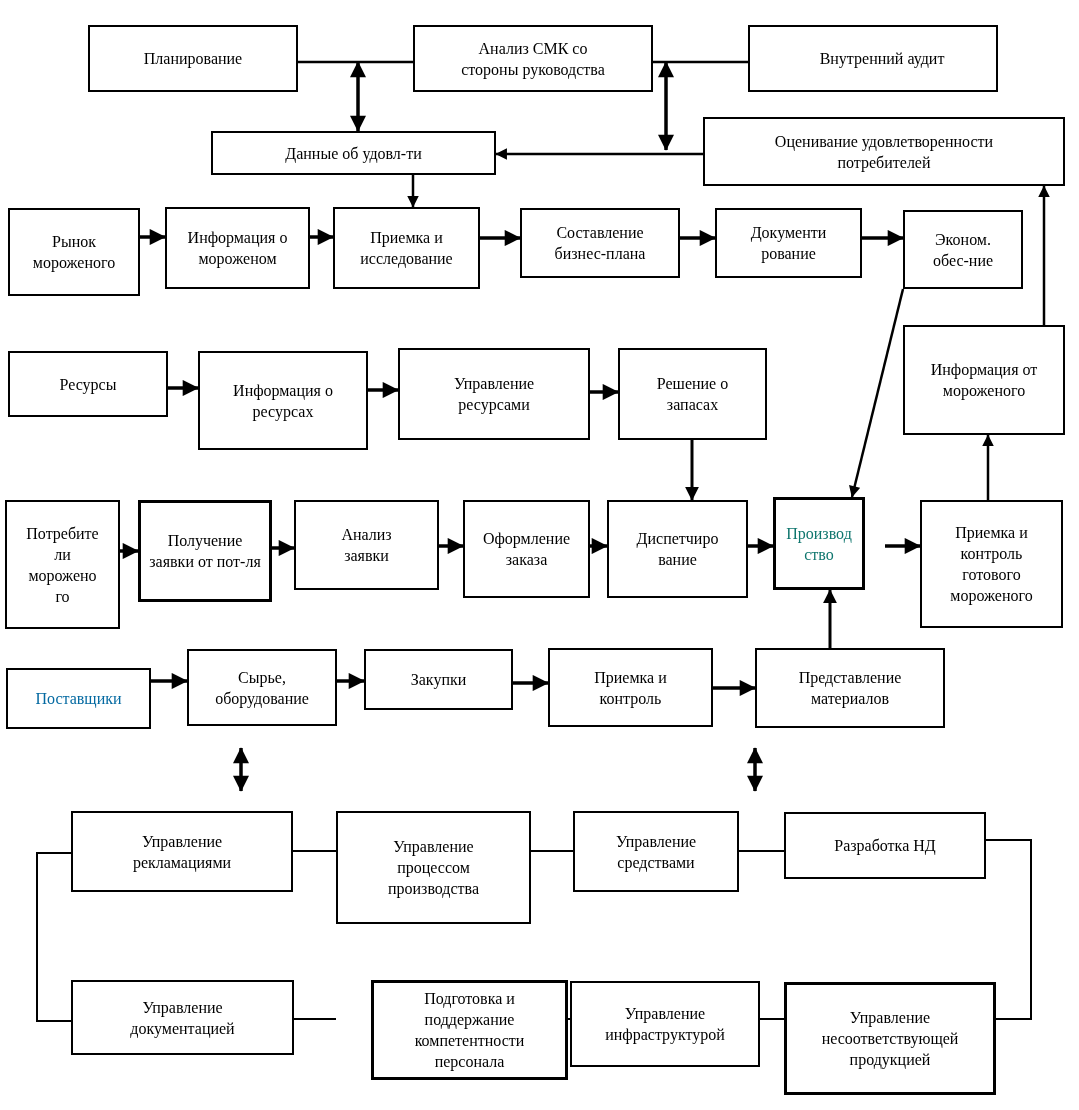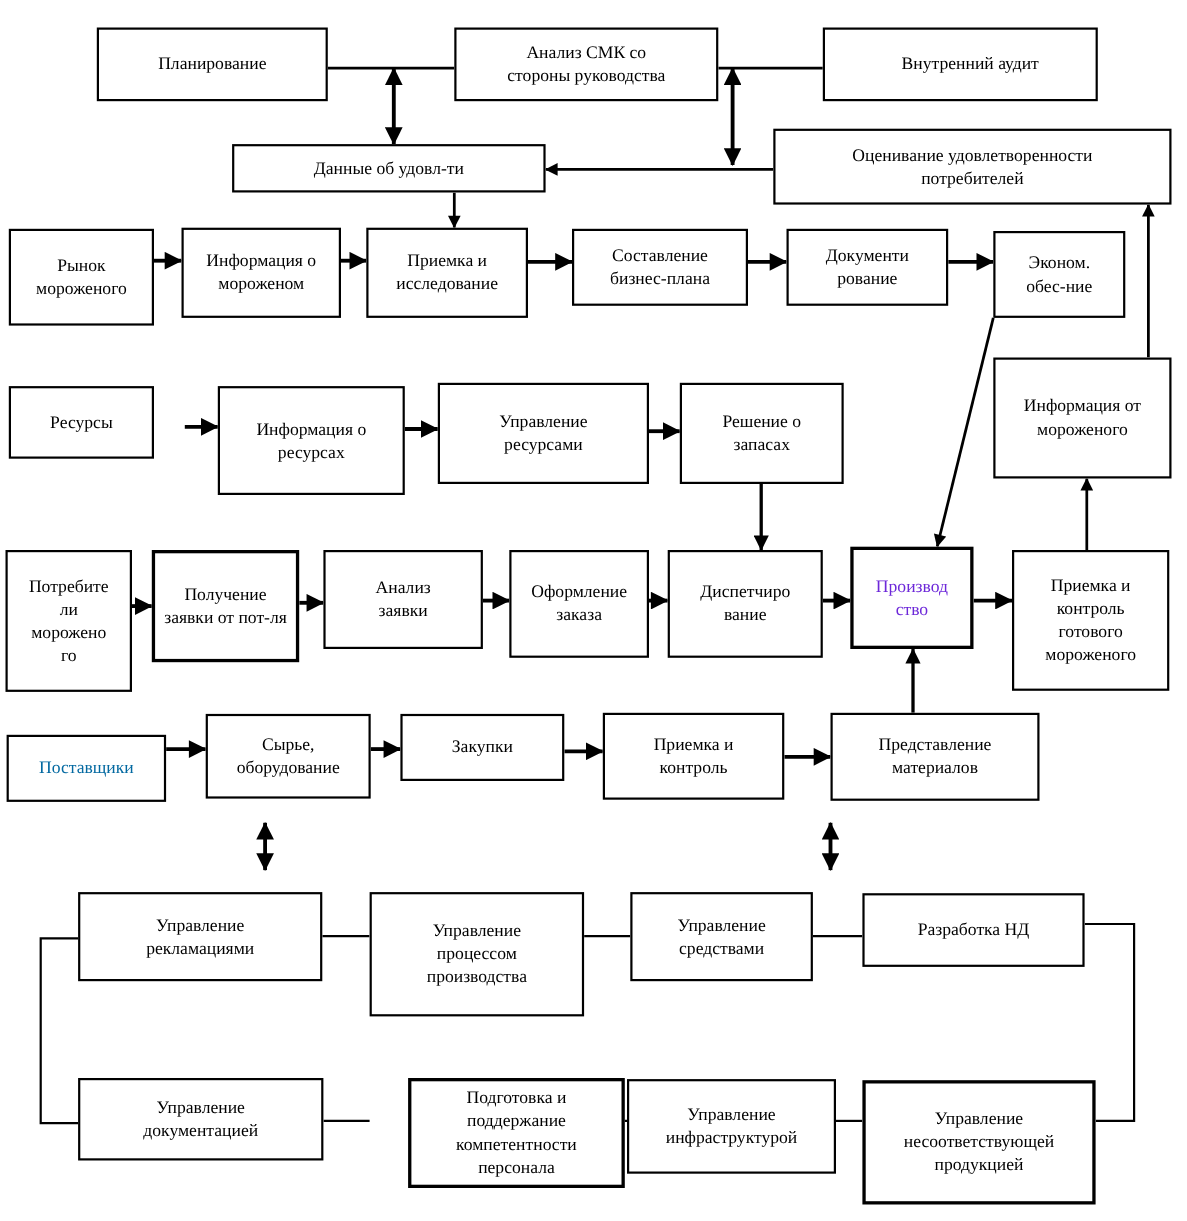--- a/index.html
+++ b/index.html
@@ -94,42 +94,42 @@
     <div class="node" style="left: 165px; top: 207px; width: 145px; height: 82px; border-color: rgb(0, 0, 0); color: rgb(0, 0, 0);">Информация о
 мороженом</div>
     <div class="node" style="left: 333px; top: 207px; width: 147px; height: 82px; border-color: rgb(0, 0, 0); color: rgb(0, 0, 0);">Приемка и
 исследование</div>
     <div class="node" style="left: 520px; top: 208px; width: 160px; height: 70px; border-color: rgb(0, 0, 0); color: rgb(0, 0, 0);">Составление
 бизнес-плана</div>
     <div class="node" style="left: 715px; top: 208px; width: 147px; height: 70px; border-color: rgb(0, 0, 0); color: rgb(0, 0, 0);">Документи
 рование</div>
     <div class="node" style="left: 903px; top: 210px; width: 120px; height: 79px; border-color: rgb(0, 0, 0); color: rgb(0, 0, 0);">Эконом.
 обес-ние</div>
-    <div class="node" style="left: 8px; top: 351px; width: 132px; height: 66px; border-color: rgb(0, 0, 0); color: rgb(0, 0, 0);">Ресурсы</div>
+    <div class="node" style="left: 8px; top: 351px; width: 160px; height: 66px; border-color: rgb(0, 0, 0); color: rgb(0, 0, 0);">Ресурсы</div>
     <div class="node" style="left: 198px; top: 351px; width: 170px; height: 99px; border-color: rgb(0, 0, 0); color: rgb(0, 0, 0);">Информация о
 ресурсах</div>
     <div class="node" style="left: 398px; top: 348px; width: 192px; height: 92px; border-color: rgb(0, 0, 0); color: rgb(0, 0, 0);">Управление
 ресурсами</div>
     <div class="node" style="left: 618px; top: 348px; width: 149px; height: 92px; border-color: rgb(0, 0, 0); color: rgb(0, 0, 0);">Решение о
 запасах</div>
     <div class="node" style="left: 903px; top: 325px; width: 162px; height: 110px; border-color: rgb(0, 0, 0); color: rgb(0, 0, 0);">Информация от
 мороженого</div>
     <div class="node" style="left: 5px; top: 500px; width: 115px; height: 129px; border-color: rgb(0, 0, 0); color: rgb(0, 0, 0);">Потребите
 ли
 морожено
 го</div>
     <div class="node thick" style="left: 138px; top: 500px; width: 134px; height: 102px; border-color: rgb(0, 0, 0); color: rgb(0, 0, 0);">Получение
 заявки от пот-ля</div>
     <div class="node" style="left: 294px; top: 500px; width: 145px; height: 90px; border-color: rgb(0, 0, 0); color: rgb(0, 0, 0);">Анализ
 заявки</div>
     <div class="node" style="left: 463px; top: 500px; width: 127px; height: 98px; border-color: rgb(0, 0, 0); color: rgb(0, 0, 0);">Оформление
 заказа</div>
     <div class="node" style="left: 607px; top: 500px; width: 141px; height: 98px; border-color: rgb(0, 0, 0); color: rgb(0, 0, 0);">Диспетчиро
 вание</div>
-    <div class="node thick" style="left: 773px; top: 497px; width: 112px; height: 93px; border-color: rgb(0, 0, 0); color: #6d28d9;">Производ
+    <div class="node thick" style="left: 773px; top: 497px; width: 92px; height: 93px; border-color: rgb(0, 0, 0); color: #0f766e;">Производ
 ство</div>
     <div class="node" style="left: 920px; top: 500px; width: 143px; height: 128px; border-color: rgb(0, 0, 0); color: rgb(0, 0, 0);">Приемка и
 контроль
 готового
 мороженого</div>
     <div class="node" style="left: 6px; top: 668px; width: 145px; height: 61px; border-color: rgb(0, 0, 0); color: #0369a1;">Поставщики</div>
     <div class="node" style="left: 187px; top: 649px; width: 150px; height: 77px; border-color: rgb(0, 0, 0); color: rgb(0, 0, 0);">Сырье,
 оборудование</div>
     <div class="node" style="left: 364px; top: 649px; width: 149px; height: 61px; border-color: rgb(0, 0, 0); color: rgb(0, 0, 0);">Закупки</div>
     <div class="node" style="left: 548px; top: 648px; width: 165px; height: 79px; border-color: rgb(0, 0, 0); color: rgb(0, 0, 0);">Приемка и

